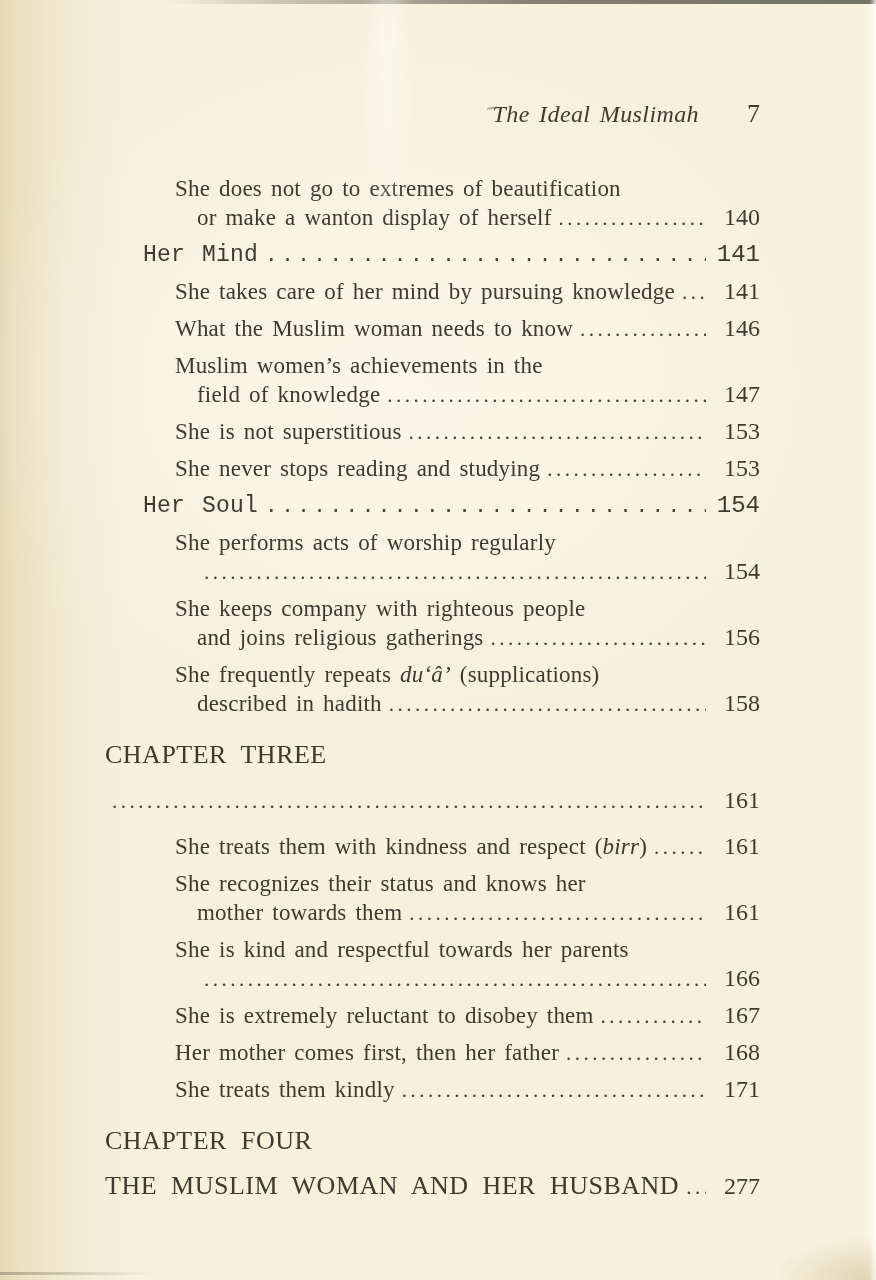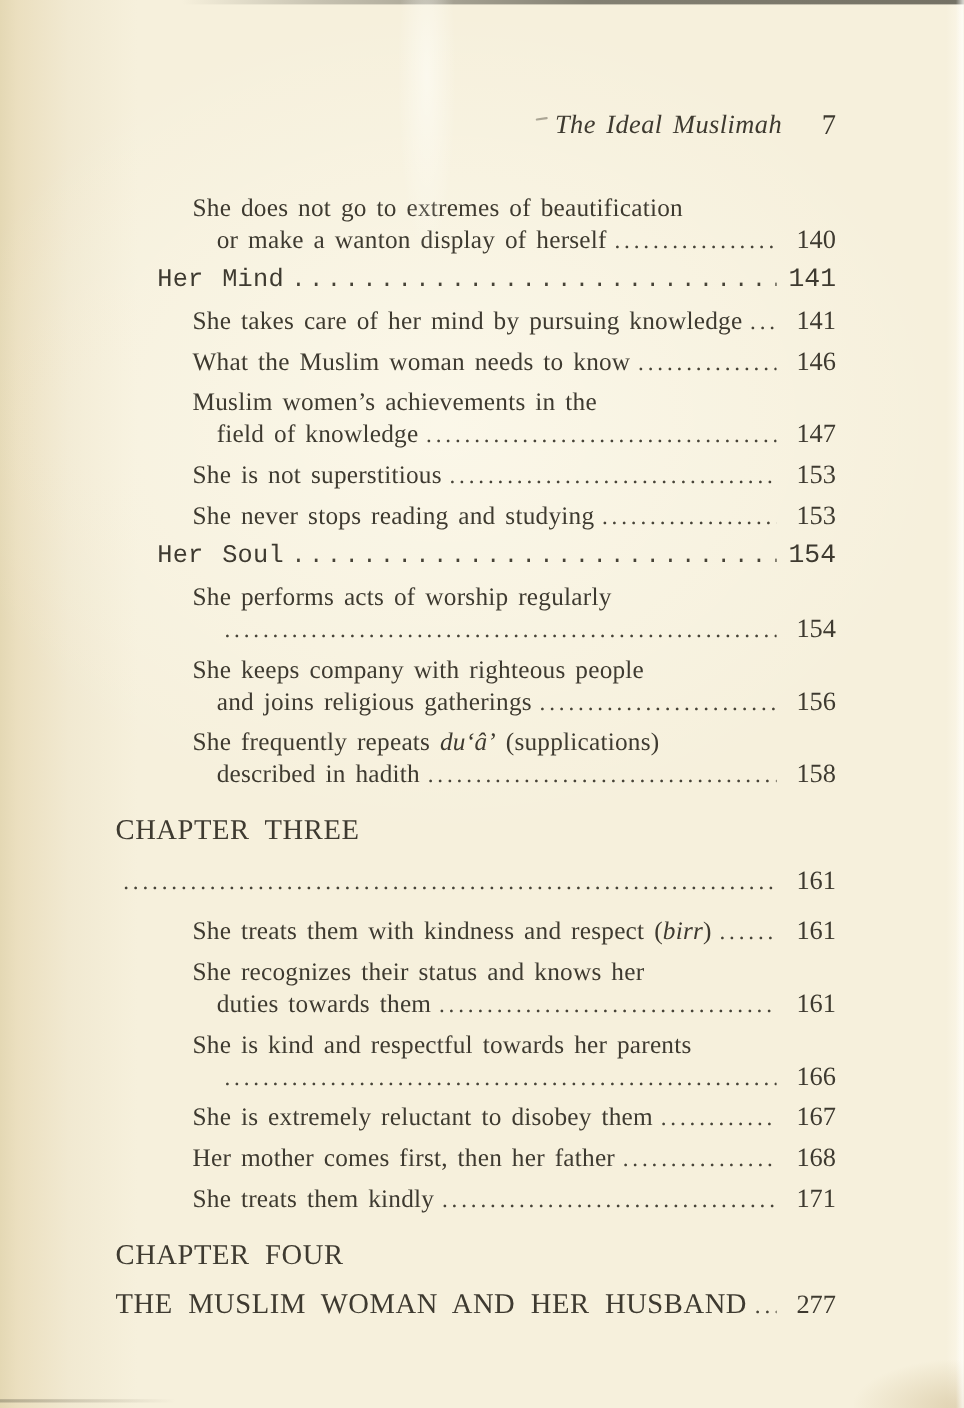--- a/index.html
+++ b/index.html
@@ -41,21 +41,21 @@
     background: linear-gradient(to left, rgba(255,255,252,.75), rgba(255,255,252,0));
   }
   .speck-dash {
     position: absolute; left: 487px; top: 107px; width: 11px; height: 2px;
     background: rgba(95,90,75,.5); transform: rotate(-8deg); border-radius: 1px;
   }
 
   
   .header {
     display: flex; justify-content: flex-end; align-items: flex-end;
-    gap: 36px; padding-right: 116px; margin: 98px 0 44px 0;
+    gap: 48px; padding-right: 116px; margin: 98px 0 44px 0;
     line-height: 32px;
   }
   .header-title { font-style: italic; font-size: 24px; letter-spacing: .4px; word-spacing: 3px; }
   .header-pagenum { font-size: 26px; }
 
   
   .toc { padding: 0 116px 0 105px; }
   .entry { margin: 0 0 7px 0; }
   .entry .line { display: flex; align-items: baseline; line-height: 29px; font-size: 23px; }
   .entry .line.cont { padding-left: 22px; }
@@ -206,21 +206,21 @@
           <span class="text"><span>She treats them with kindness and respect (</span><span class="it">birr</span><span>)</span></span>
           <span class="dots"></span>
           <span class="pg">161</span>
         </div>
       </div>
       <div class="entry sub">
         <div class="line">
           <span class="text"><span>She recognizes their status and knows her</span></span>
         </div>
         <div class="line cont">
-          <span class="text"><span>duties towards them</span></span>
+          <span class="text"><span>mother towards them</span></span>
           <span class="dots"></span>
           <span class="pg">161</span>
         </div>
       </div>
       <div class="entry sub">
         <div class="line">
           <span class="text"><span>She is kind and respectful towards her parents</span></span>
         </div>
         <div class="line cont">
           <span class="dots"></span>

